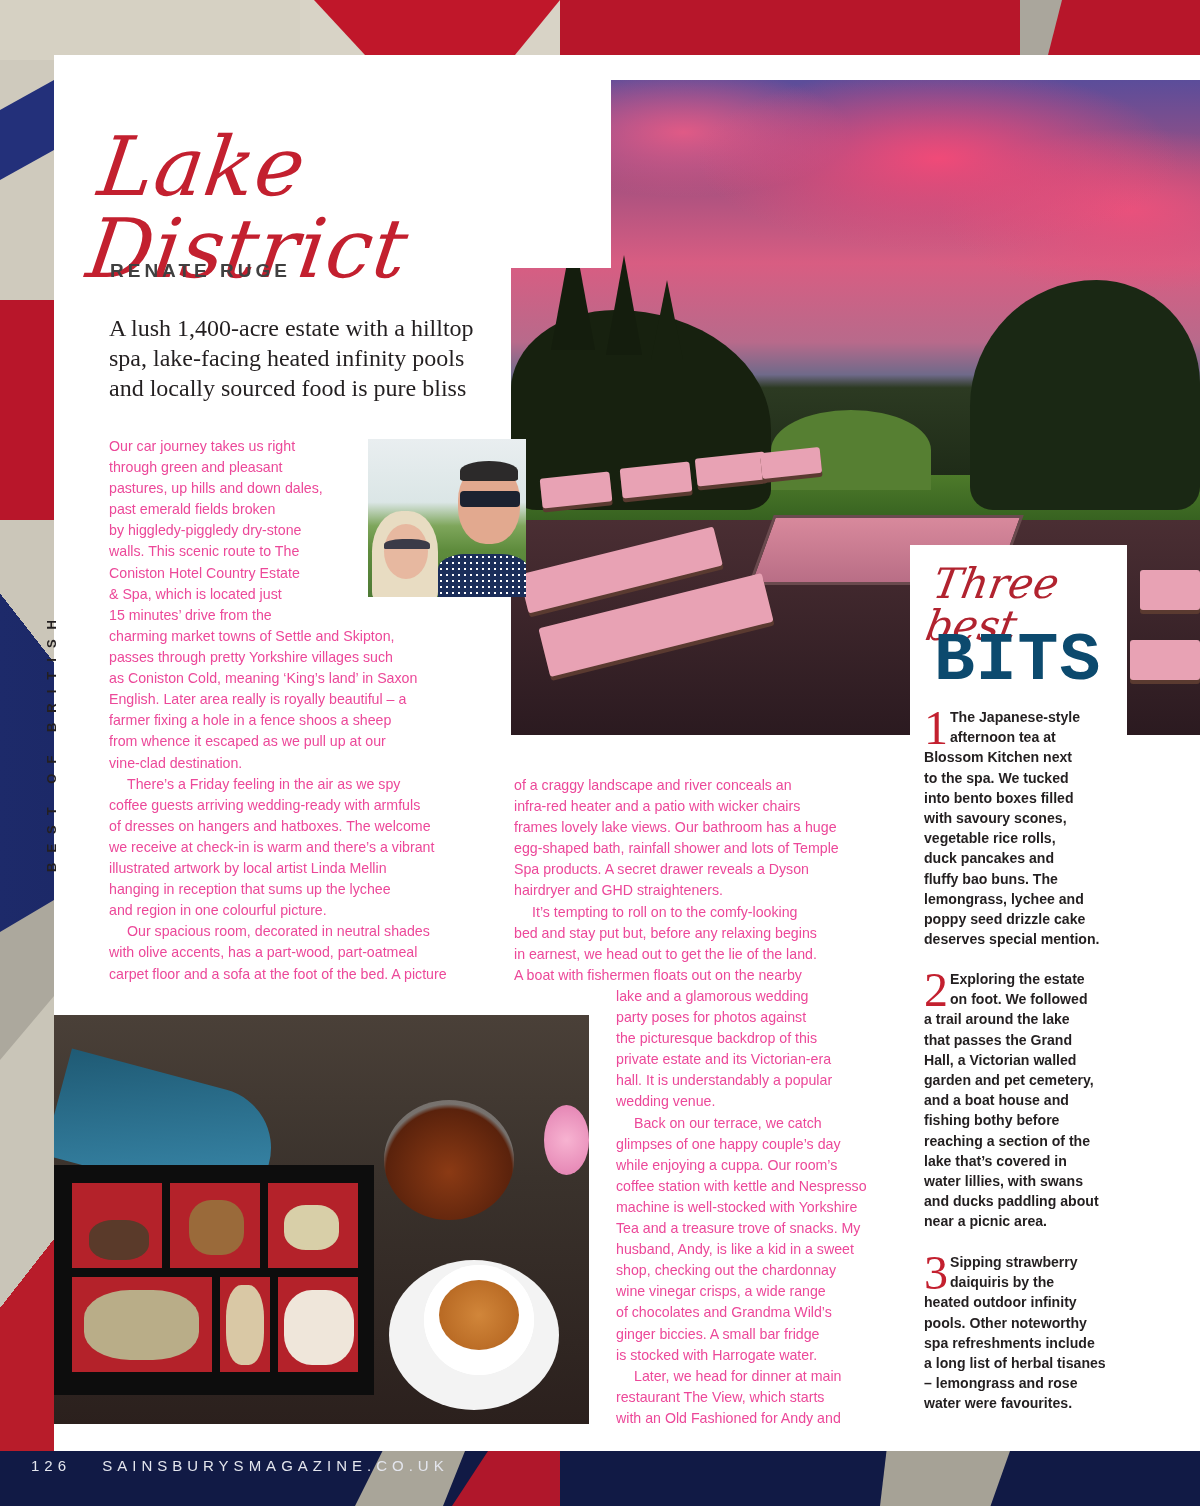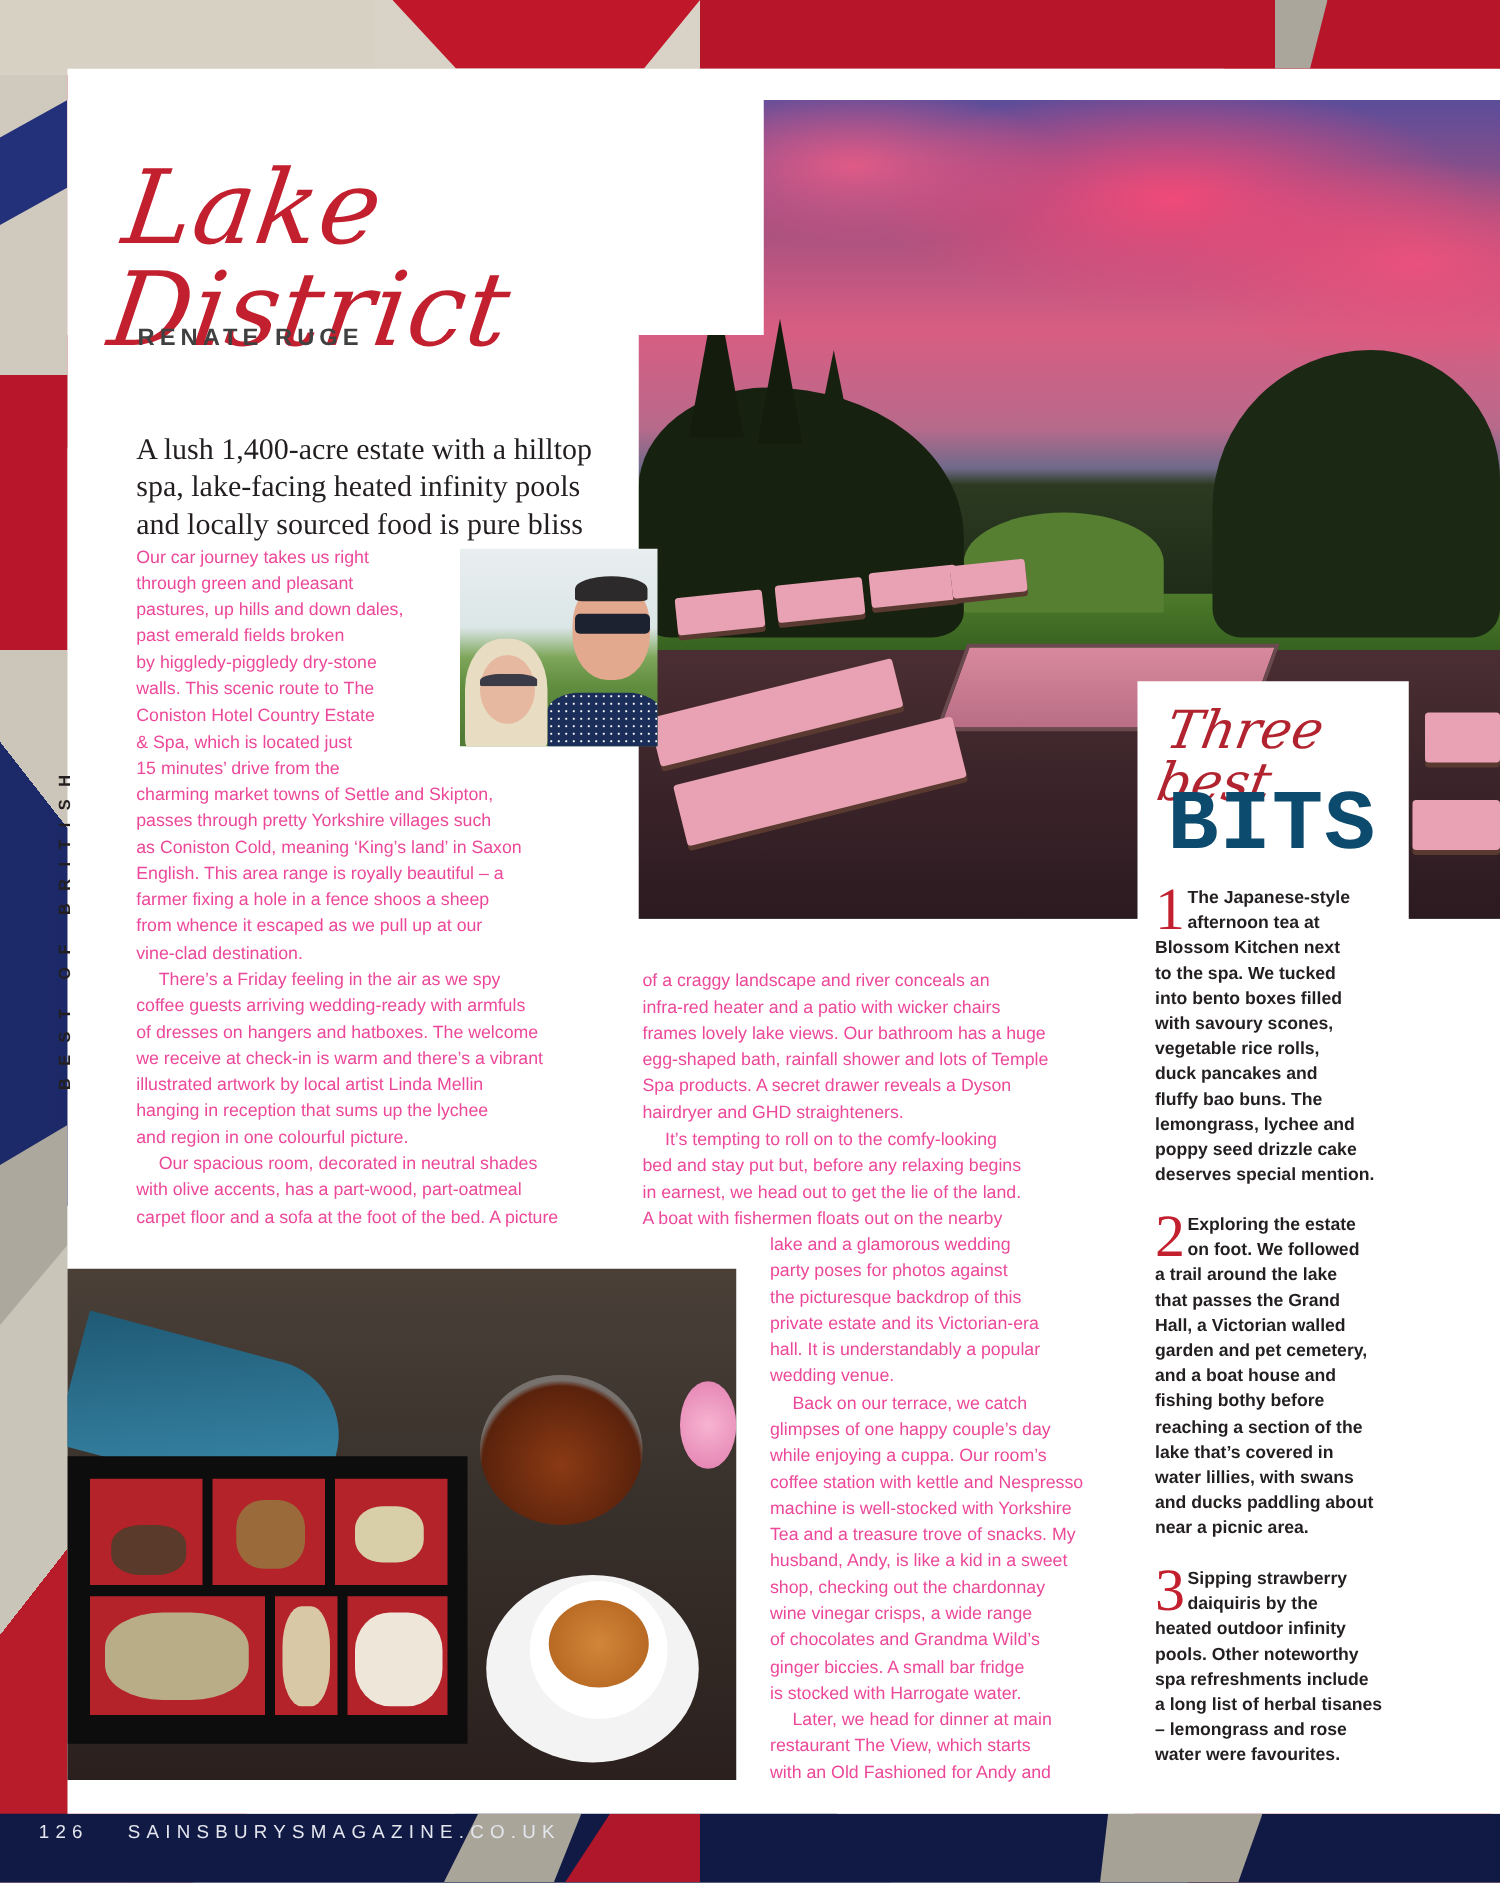--- a/index.html
+++ b/index.html
@@ -95,21 +95,21 @@
   }
   .byline {
     position: absolute; left: 56px; top: 180px;
     font-family: "Liberation Sans", sans-serif; font-weight: 700; font-size: 19px;
     letter-spacing: 4px; color: #404040;
   }
 
   
   .standfirst {
     position: absolute; left: 109px; top: 313px; width: 400px;
-    font-family: "Liberation Serif", serif; font-size: 24px; line-height: 30px; color: #231f20; margin-top: 32px;
+    font-family: "Liberation Serif", serif; font-size: 24px; line-height: 30px; color: #231f20;
   }
 
   
   .photo-selfie {
     position: absolute; left: 368px; top: 439px; width: 158px; height: 158px; overflow: hidden;
     background: linear-gradient(180deg, #e9eef0 0%, #dbe6e6 40%, #7ea65b 55%, #5f8c3d 70%, #4e7a35 100%);
   }
   .selfie-woman-hair { position: absolute; left: 4px; top: 72px; width: 66px; height: 90px; background: #e8dcc2; border-radius: 45% 45% 10% 10%; }
   .selfie-woman-face { position: absolute; left: 16px; top: 85px; width: 44px; height: 55px; background: #e7b8a0; border-radius: 50%; }
   .selfie-woman-glasses { position: absolute; left: 16px; top: 100px; width: 46px; height: 14px; border-top: 10px solid #3b3b48; border-radius: 40%; }
@@ -265,21 +265,21 @@
   <span class="line">walls. This scenic route to The</span>
   <span class="line">Coniston Hotel Country Estate</span>
   <span class="line">&amp; Spa, which is located just</span>
   <span class="line">15 minutes’ drive from the</span>
 </div>
 
 <div class="body-text col-a2" style="top:626px">
   <span class="line">charming market towns of Settle and Skipton,</span>
   <span class="line">passes through pretty Yorkshire villages such</span>
   <span class="line">as Coniston Cold, meaning ‘King’s land’ in Saxon</span>
-  <span class="line">English. This area range is royally beautiful – a</span>
+  <span class="line">English. Later area really is royally beautiful – a</span>
   <span class="line">farmer fixing a hole in a fence shoos a sheep</span>
   <span class="line">from whence it escaped as we pull up at our</span>
   <span class="line">vine-clad destination.</span>
   <span class="line indent">There’s a Friday feeling in the air as we spy</span>
   <span class="line">coffee guests arriving wedding-ready with armfuls</span>
   <span class="line">of dresses on hangers and hatboxes. The welcome</span>
   <span class="line">we receive at check-in is warm and there’s a vibrant</span>
   <span class="line">illustrated artwork by local artist Linda Mellin</span>
   <span class="line">hanging in reception that sums up the lychee</span>
   <span class="line">and region in one colourful picture.</span>

